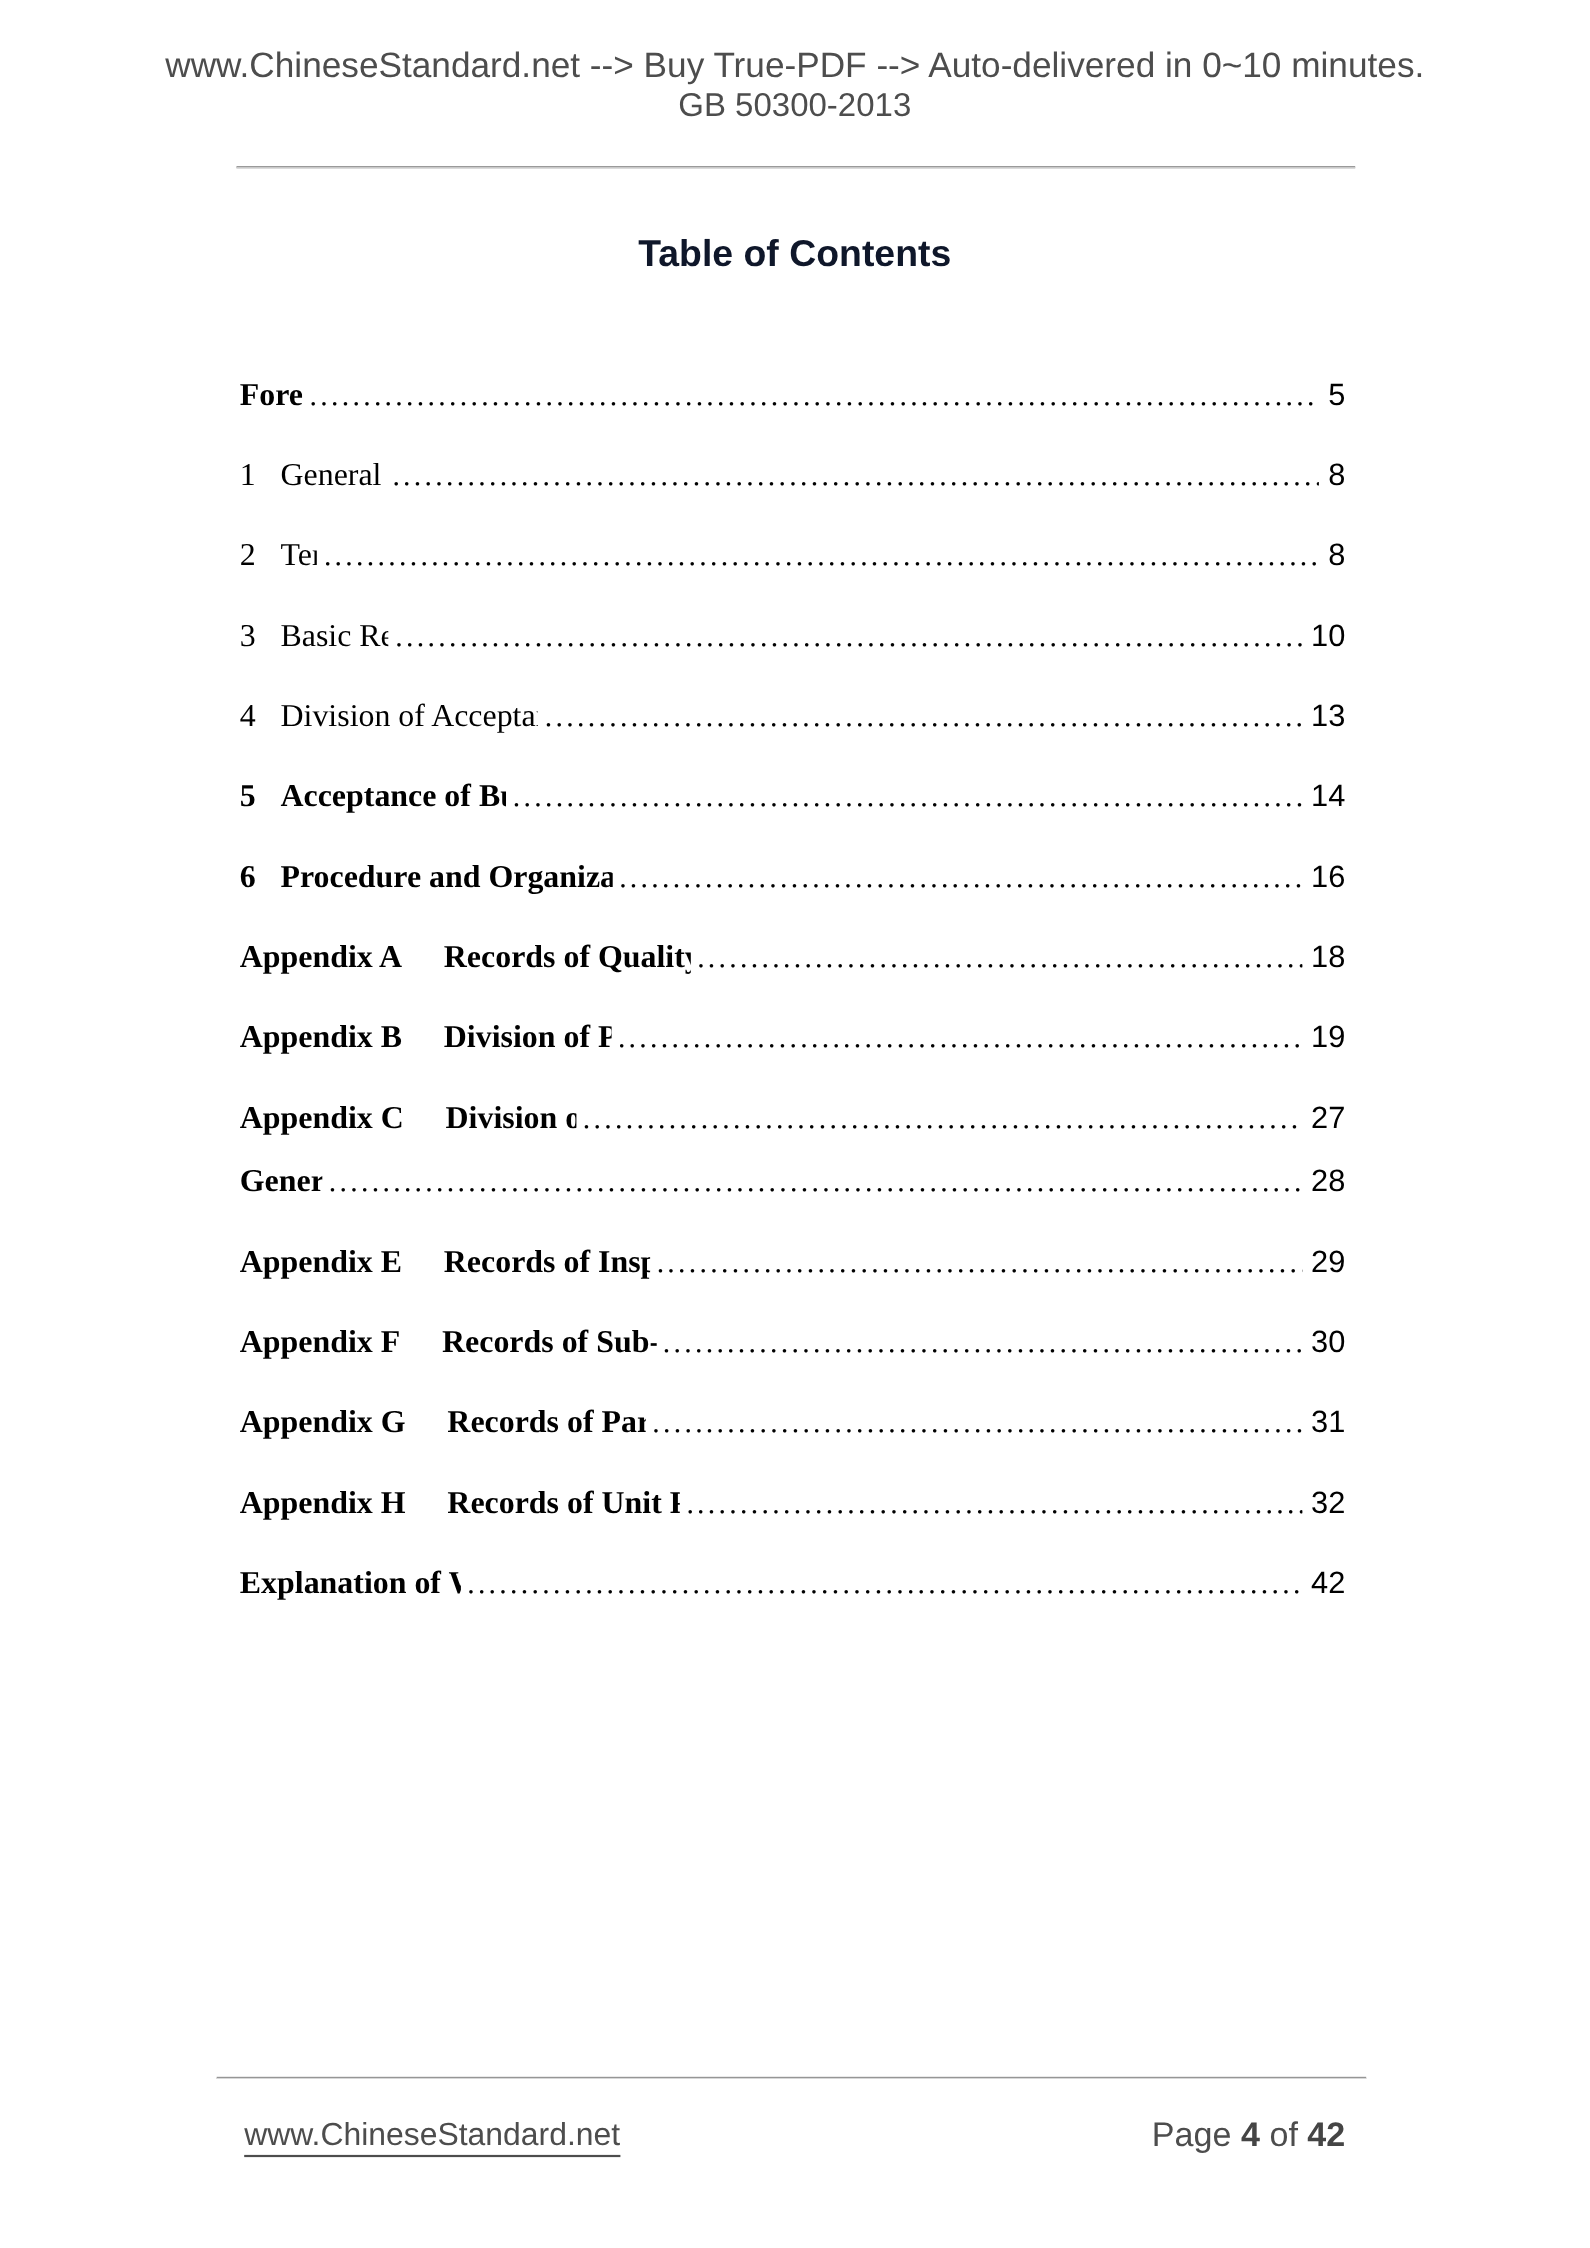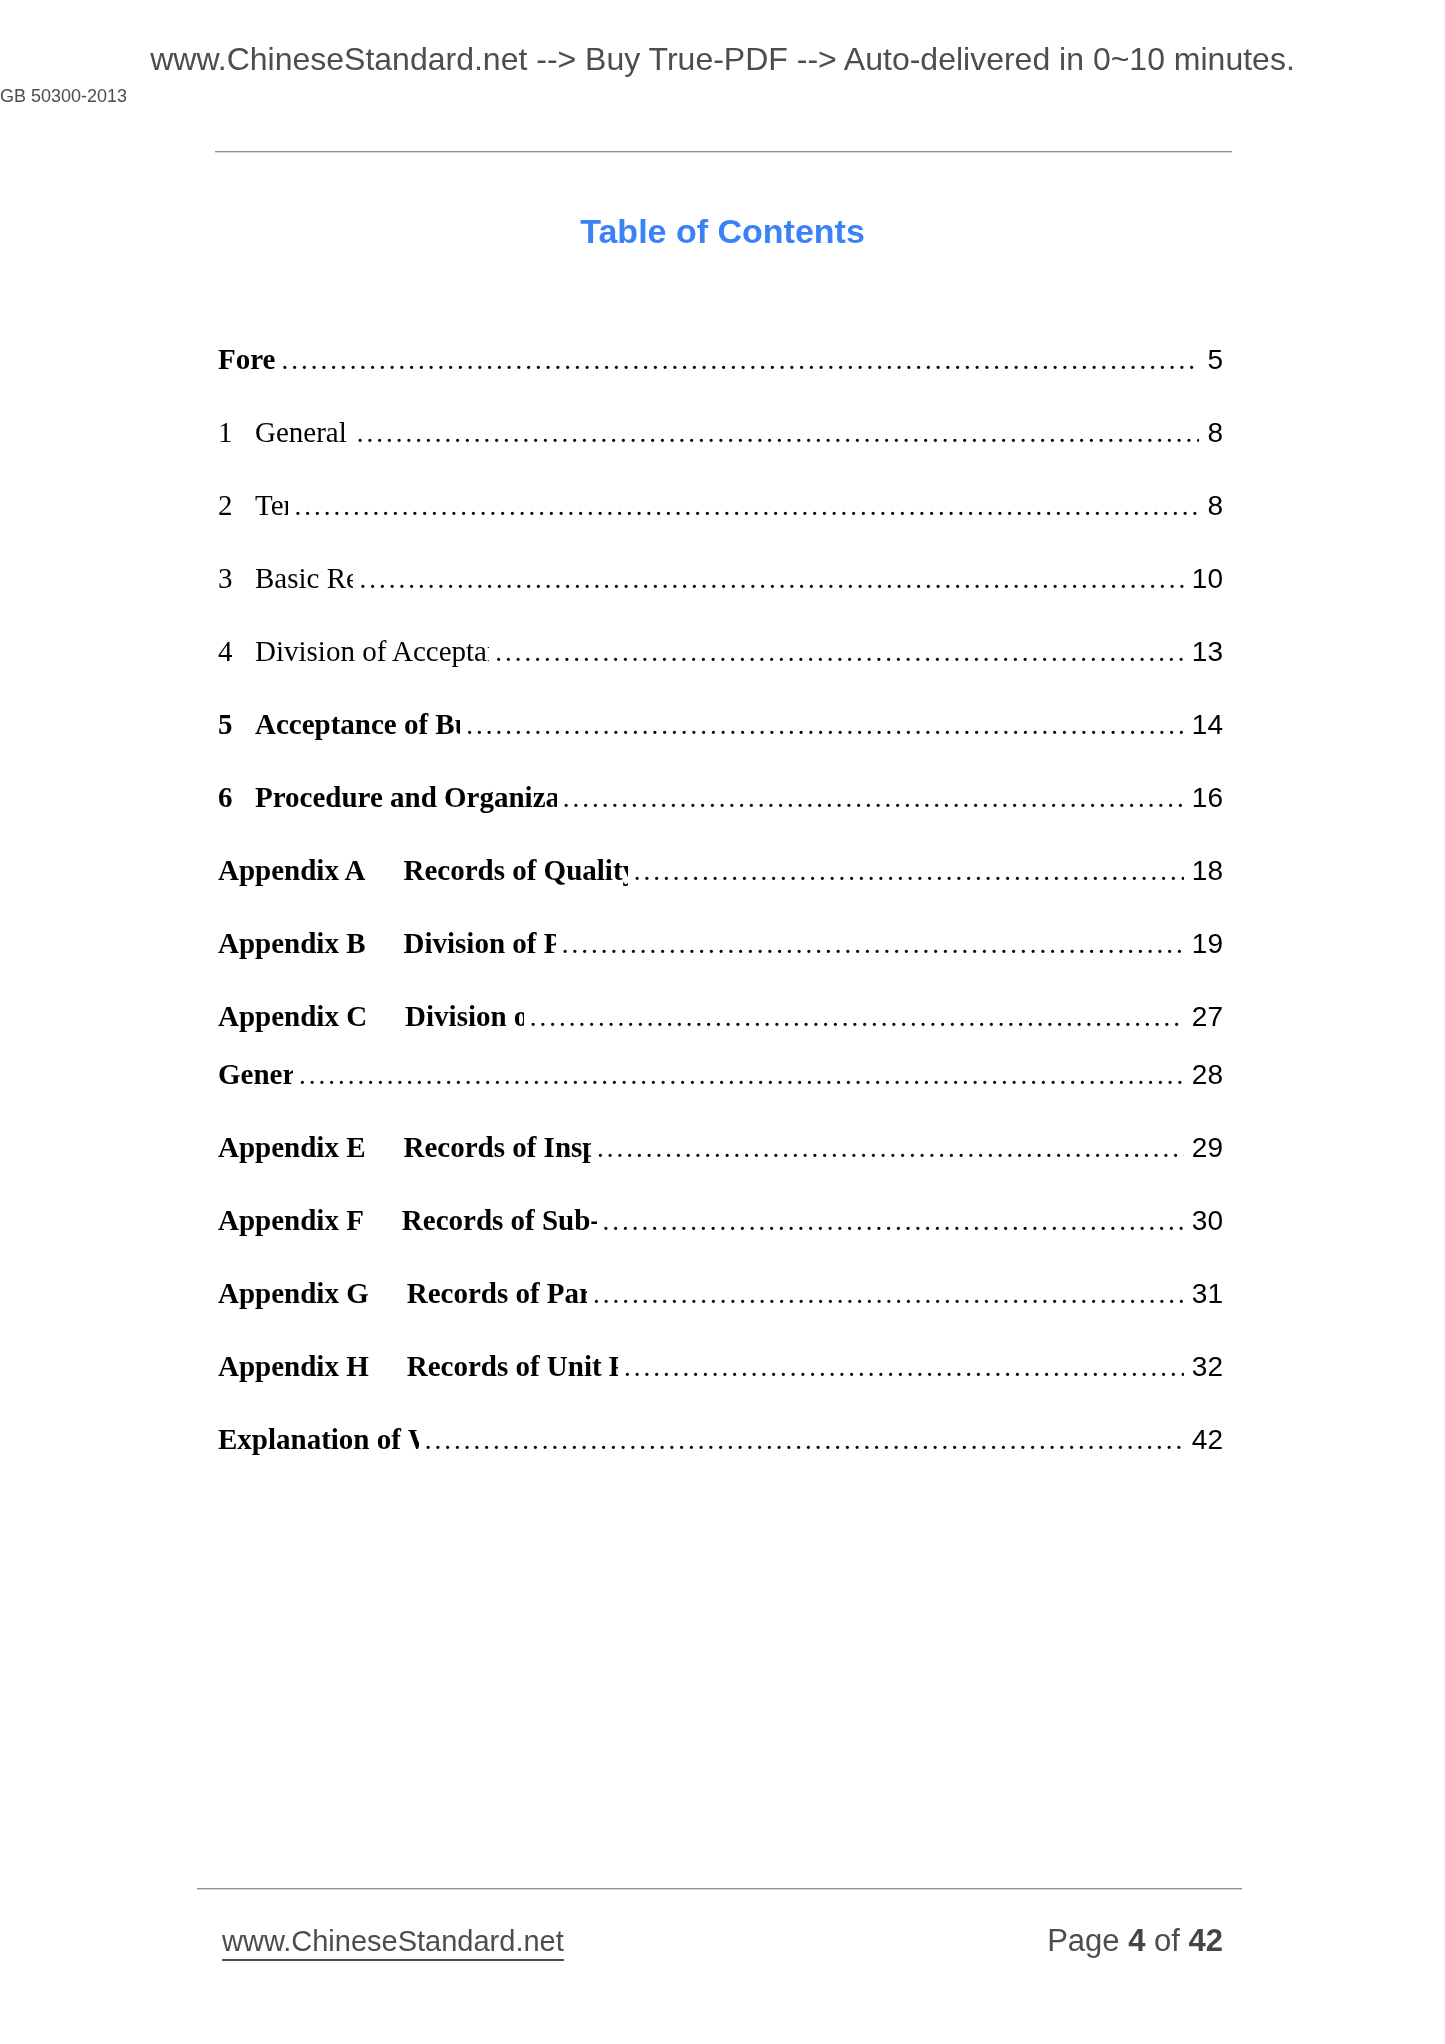--- a/index.html
+++ b/index.html
@@ -21,43 +21,43 @@
     top: 42px; left: 0; width: 100%;
     text-align: center;
     font-family: "Liberation Sans", sans-serif;
     font-size: 32px; line-height: 34px;
     color: #4d4d4d;
     white-space: nowrap;
   }
   .header-line2 {
     position: absolute;
     top: 81px; left: 0; width: 100%;
-    text-align: left;
-    font-family: "Liberation Sans", sans-serif;
-    font-size: 18px; line-height: 30px;
+    text-align: center;
+    font-family: "Liberation Sans", sans-serif;
+    font-size: 30px; line-height: 30px;
     color: #4d4d4d;
   }
   .rule {
     position: absolute;
     height: 2px;
     background: #8f8f8f;
     border-bottom: 1px solid #d8d8d8;
   }
   .header-rule { top: 151px; left: 215px; width: 1017px; }
   .footer-rule { top: 1888px; left: 197px; width: 1045px; }
 
   
   .title {
     position: absolute;
     top: 213px; left: 0; width: 100%;
     text-align: center;
     font-family: "Liberation Sans", sans-serif;
     font-size: 34px; line-height: 36px;
     font-weight: bold;
-    color: #3b82f6;
+    color: #0f172a;
   }
 
   
   .toc {
     position: absolute;
     top: 341px; left: 218px; width: 1005px;
     font-size: 29px;
     color: #000000;
   }
   .toc-row {

